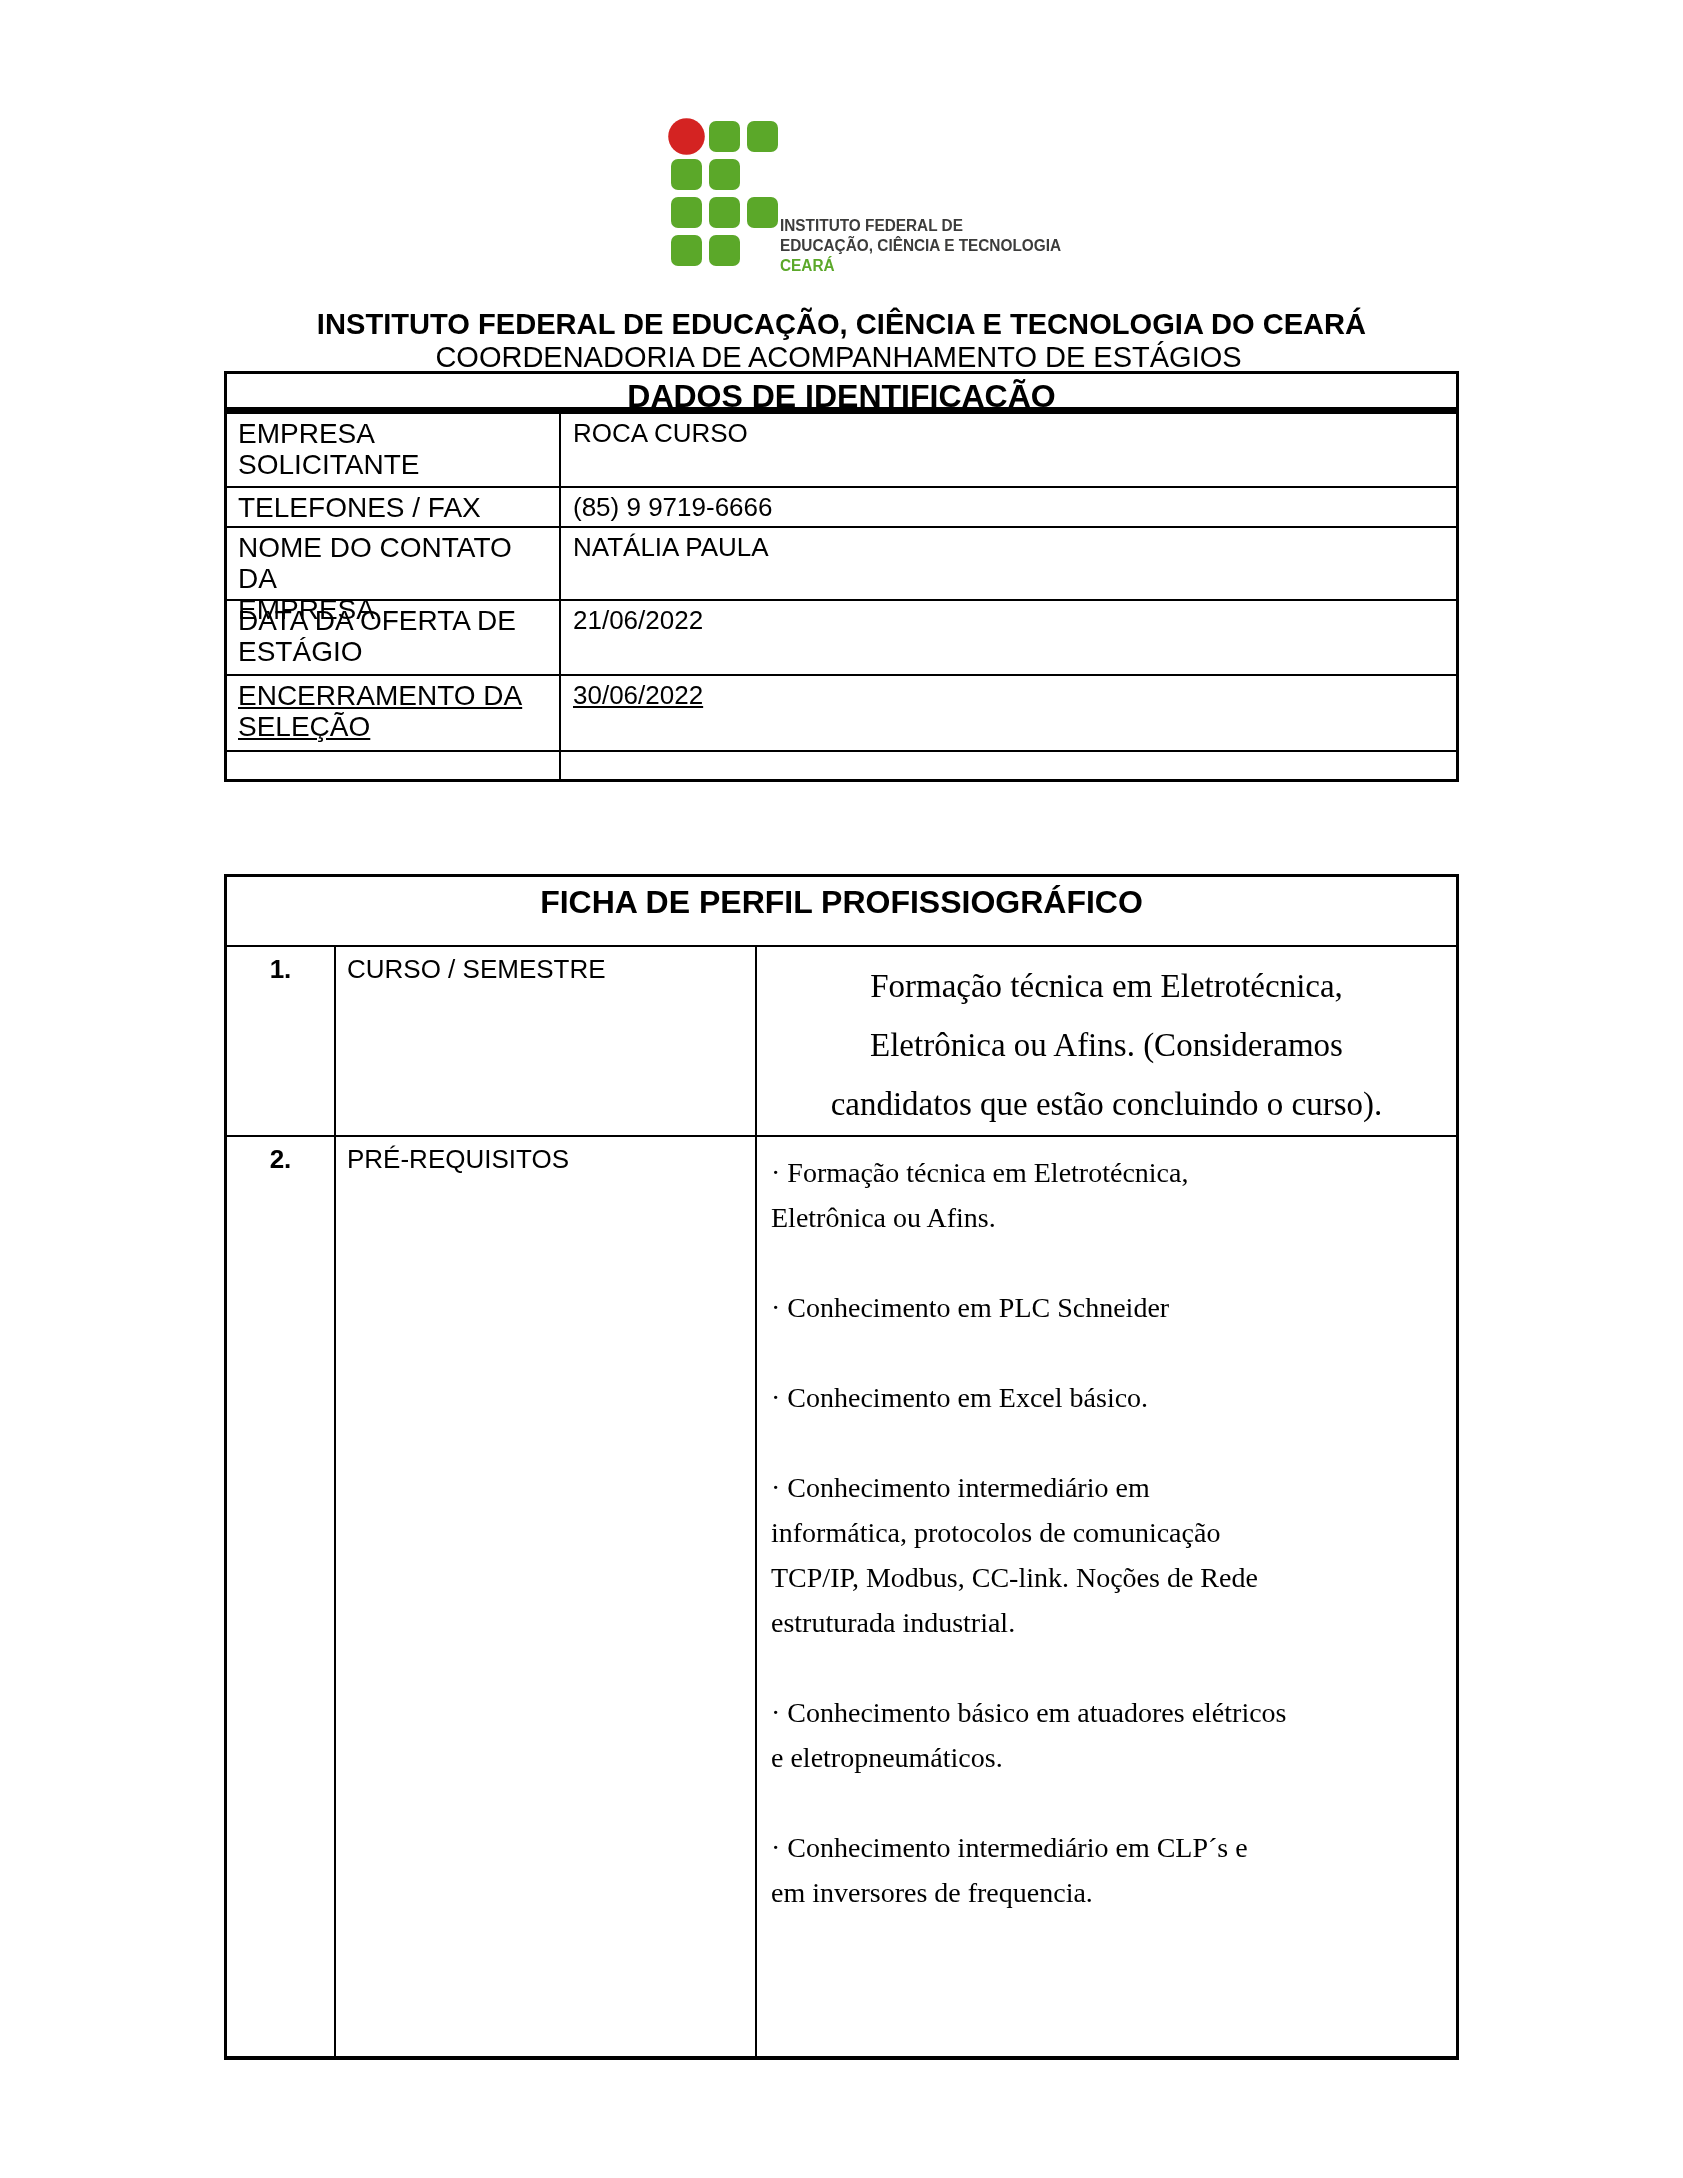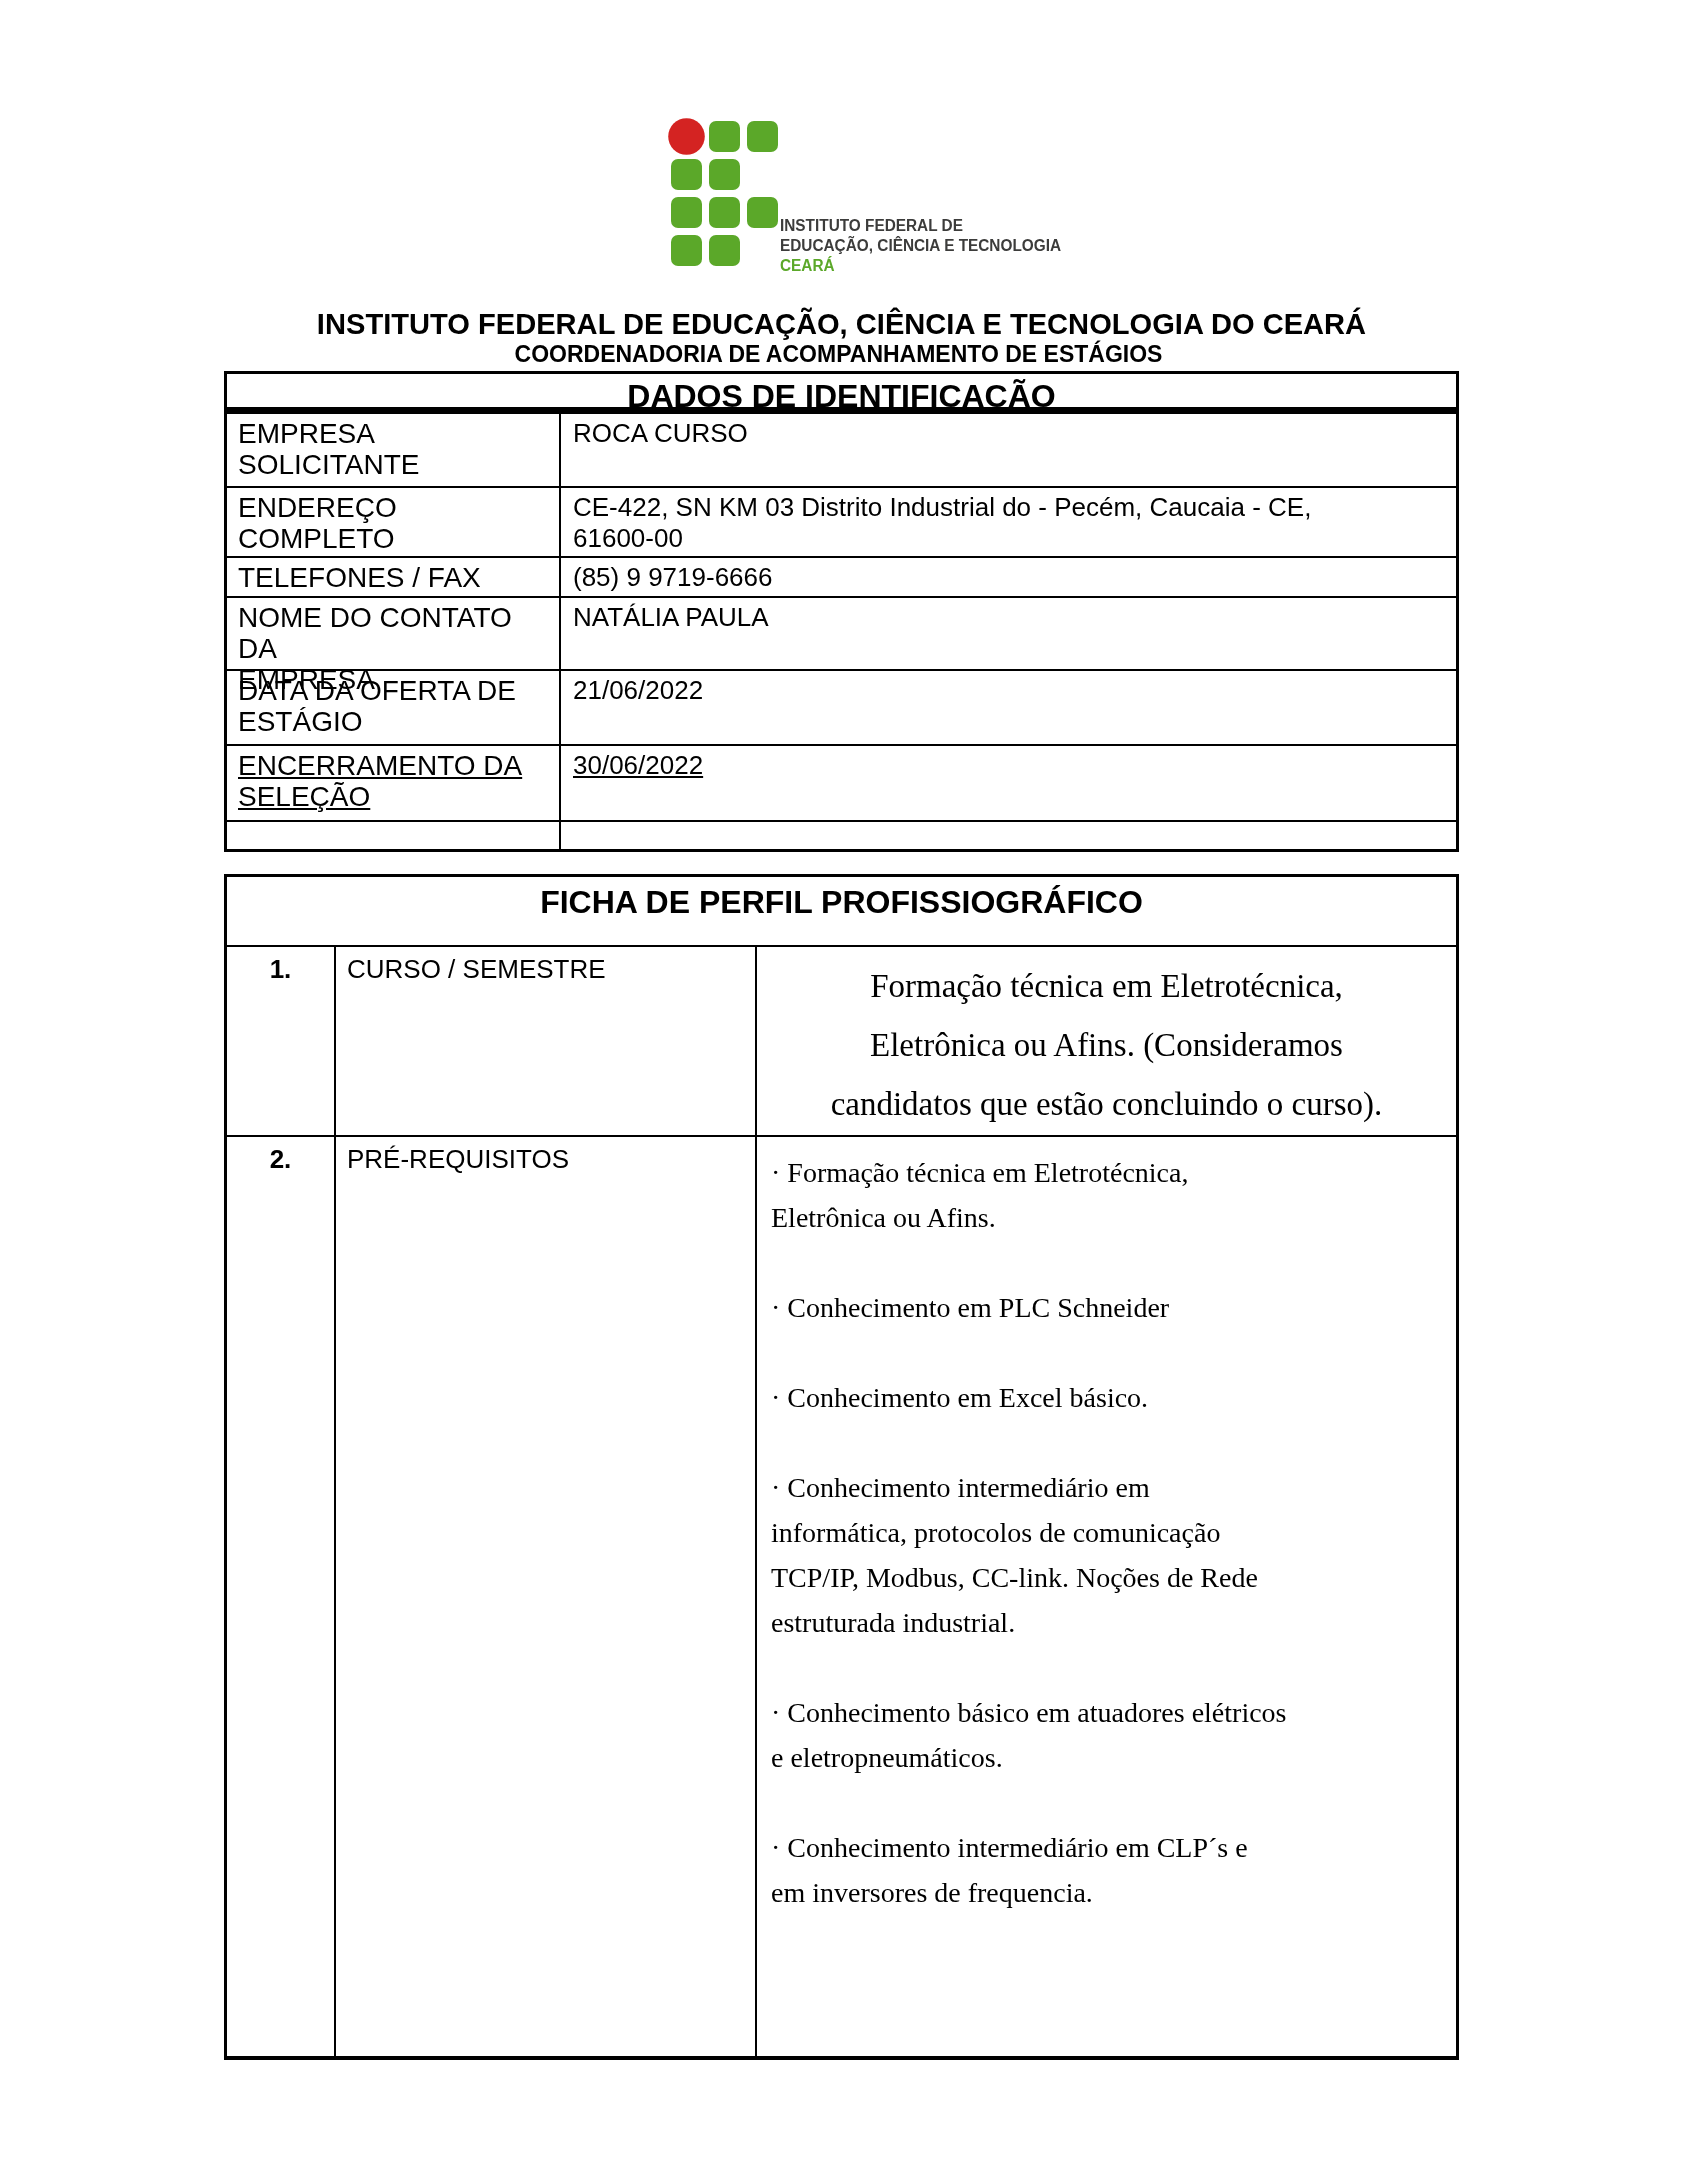--- a/index.html
+++ b/index.html
@@ -18,21 +18,21 @@
   .logo-cell.circle { border-radius:50%; transform:scale(1.18); }
   .logo-cell.empty { background:transparent !important; }
   .logo-text { position:absolute; left:109px; top:95px; line-height:20px;
     font-size:16px; font-weight:bold; color:#3c3c3b; white-space:nowrap;
     transform:scaleX(0.96); transform-origin:left top; }
 
   
   .doc-title { position:absolute; top:307px; left:0; width:1683px; text-align:center;
     font-size:30px; font-weight:bold; transform:scaleX(0.97); }
   .doc-subtitle { position:absolute; top:341px; left:0; width:1677px; text-align:center;
-    font-size:23px;font-weight:bold; }
+    font-size:29px; }
 
   
   .tbl { position:absolute; left:224px; width:1235px; border:3px solid #000; background:#fff; }
   .tbl-header { text-align:center; font-weight:bold; font-size:32px; padding-top:4px; }
   .row { display:flex; border-top:2px solid #000; }
   .cell { white-space:pre-line; }
 
   
   .t1 { top:371px; }
   .t1 .tbl-header { height:40px; border-bottom:7px solid #000; }
@@ -83,25 +83,20 @@
 <div class="doc-title">INSTITUTO FEDERAL DE EDUCAÇÃO, CIÊNCIA E TECNOLOGIA DO CEARÁ</div>
 <div class="doc-subtitle">COORDENADORIA DE ACOMPANHAMENTO DE ESTÁGIOS</div>
 
 <div class="tbl t1">
   <div class="tbl-header">DADOS DE IDENTIFICAÇÃO</div>
   <div id="t1-body">
       <div class="row" style="height: 72px;">
         <div class="cell t1-label"> EMPRESA SOLICITANTE</div>
         <div class="cell t1-value">ROCA CURSO</div>
       </div>
-      <div class="row" style="height: 70px;">
-        <div class="cell t1-label">ENDEREÇO COMPLETO</div>
-        <div class="cell t1-value">CE-422, SN KM 03 Distrito Industrial do - Pecém, Caucaia - CE,
-61600-00</div>
-      </div>
       <div class="row" style="height: 40px;">
         <div class="cell t1-label">TELEFONES / FAX</div>
         <div class="cell t1-value">(85) 9 9719-6666</div>
       </div>
       <div class="row" style="height: 73px;">
         <div class="cell t1-label">NOME DO CONTATO DA
 EMPRESA</div>
         <div class="cell t1-value">NATÁLIA PAULA</div>
       </div>
       <div class="row" style="height: 75px;">

